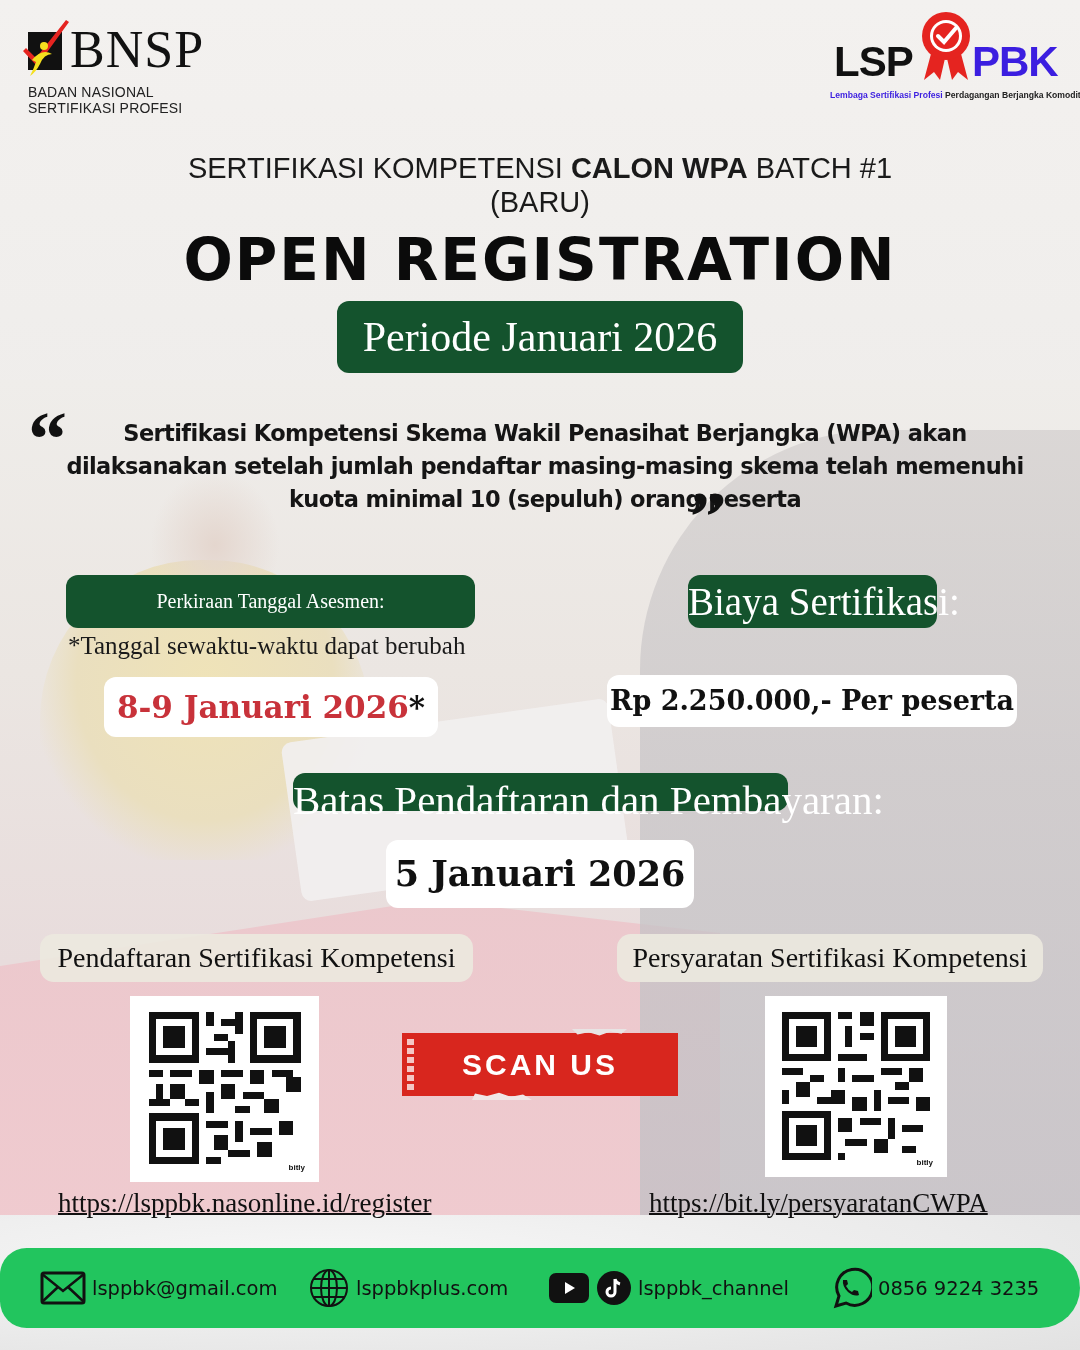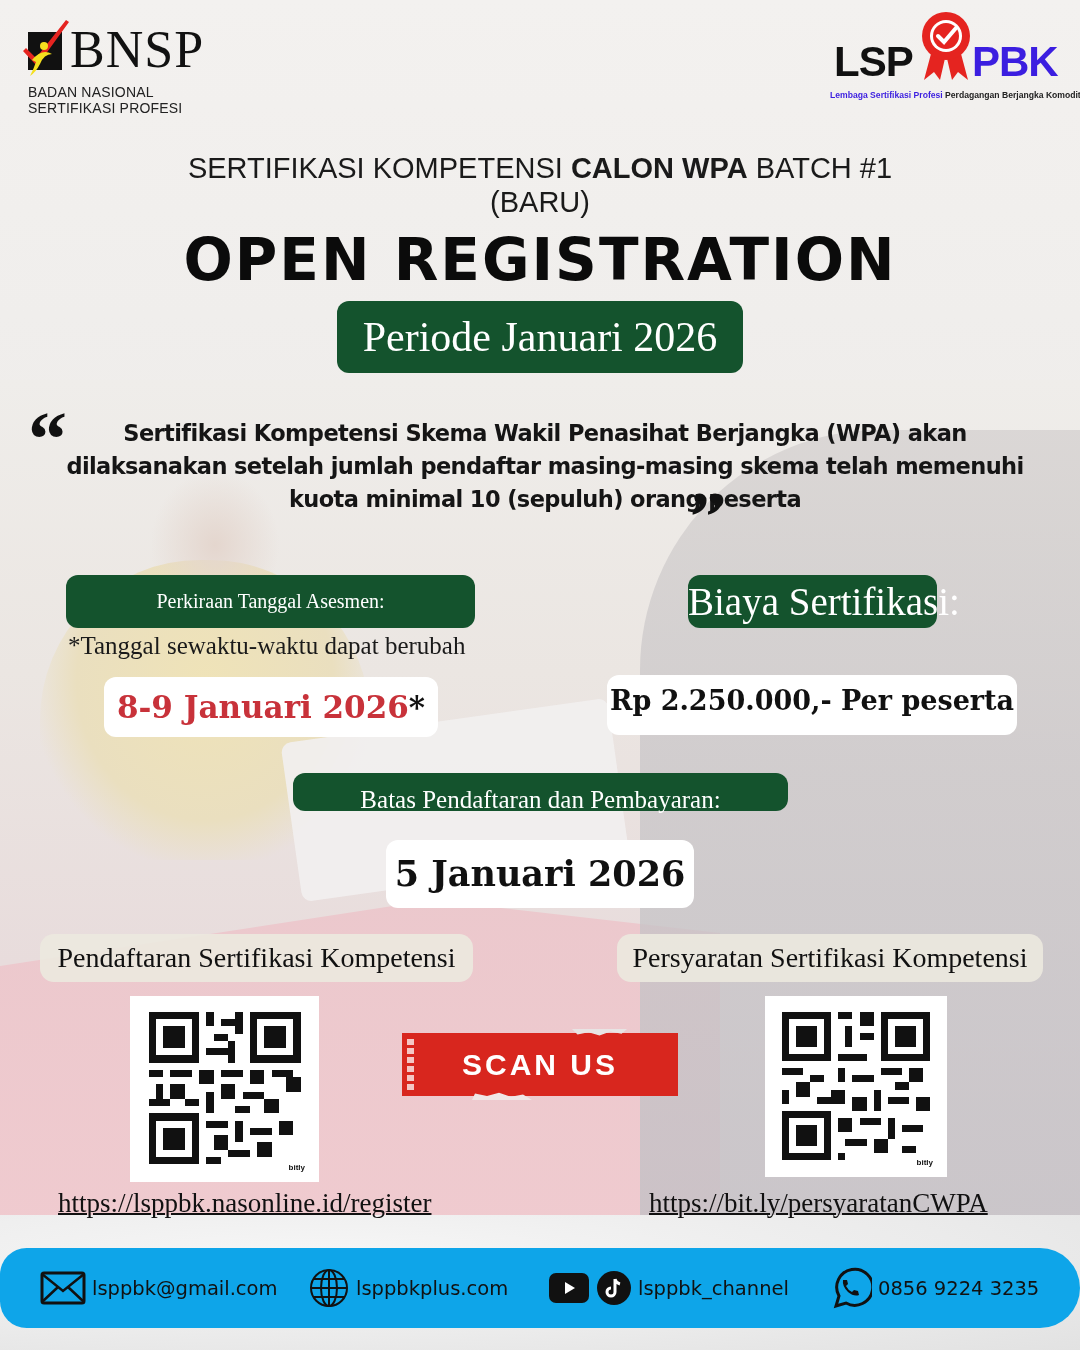--- a/index.html
+++ b/index.html
@@ -72,23 +72,23 @@
 
   
   .assess-label { left: 66px; top: 575px; width: 409px; height: 53px; font-size: 20px; line-height: 53px; }
   .assess-note { position: absolute; left: 68px; top: 632px; font-family: "Liberation Serif", serif; font-size: 25px; color: #1a1a1a; }
   .pill-white { position: absolute; background: #fff; border-radius: 12px; text-align: center;
     font-family: "DejaVu Serif", serif; font-weight: 700; white-space: nowrap; }
   .assess-date { left: 104px; top: 677px; width: 334px; height: 60px; font-size: 31px; line-height: 60px; color: #c8323a; }
   .assess-date .star { color: #111; }
 
   .fee-label { left: 688px; top: 575px; width: 249px; height: 53px; font-size: 39px; line-height: 53px; }
-  .fee-value { left: 607px; top: 675px; width: 410px; height: 60px; font-size: 27px; line-height: 52px; color: #111; }
-
-  .deadline-label { left: 293px; top: 773px; width: 495px; height: 38px; font-size: 25px; line-height: 54px; }
+  .fee-value { left: 607px; top: 675px; width: 410px; height: 52px; font-size: 27px; line-height: 52px; color: #111; }
+
+  .deadline-label { left: 293px; top: 773px; width: 495px; height: 38px; font-size: 41px; line-height: 54px; }
   .deadline-value { left: 386px; top: 840px; width: 308px; height: 68px; font-size: 35px; line-height: 68px; color: #111; }
 
   .pill-beige { position: absolute; background: rgba(236,232,222,0.92); border-radius: 14px;
     font-family: "Liberation Serif", serif; font-size: 28px; color: #111; text-align: center; white-space: nowrap; }
   .reg-label { left: 40px; top: 934px; width: 433px; height: 48px; line-height: 48px; }
   .req-label { left: 617px; top: 934px; width: 426px; height: 48px; line-height: 48px; }
 
   .qr { position: absolute; background: #fff; }
   .qr-reg { left: 130px; top: 996px; width: 189px; height: 186px; }
   .qr-req { left: 765px; top: 996px; width: 182px; height: 181px; }
@@ -105,21 +105,21 @@
   .tear-bot { position: absolute; left: 70px; bottom: -4px; width: 60px; height: 8px; background: #f0e6e6;
     clip-path: polygon(0 100%,100% 100%,85% 30%,65% 60%,45% 10%,25% 50%,5% 20%); }
 
   .link { position: absolute; font-family: "Liberation Serif", serif; font-size: 27px; color: #111;
     text-decoration: underline; text-decoration-thickness: 2px; white-space: nowrap; }
   .link-reg { left: 58px; top: 1188px; }
   .link-req { left: 649px; top: 1188px; }
 
   
   .footer { position: absolute; left: 0; top: 1248px; width: 1080px; height: 80px;
-    background: #0ea5e9; border-radius: 40px 60px 60px 40px; }
+    background: #22c55e; border-radius: 40px 60px 60px 40px; }
   .contact { position: absolute; top: 0; height: 80px; display: flex; align-items: center; gap: 6px;
     font-family: "DejaVu Sans", sans-serif; font-size: 19.5px; color: #111; font-weight: 500; }
   .c-email { left: 40px; }
   .c-web { left: 308px; }
   .c-social { left: 548px; }
   .c-phone { left: 828px; }
 </style>
 </head>
 <body>
 

